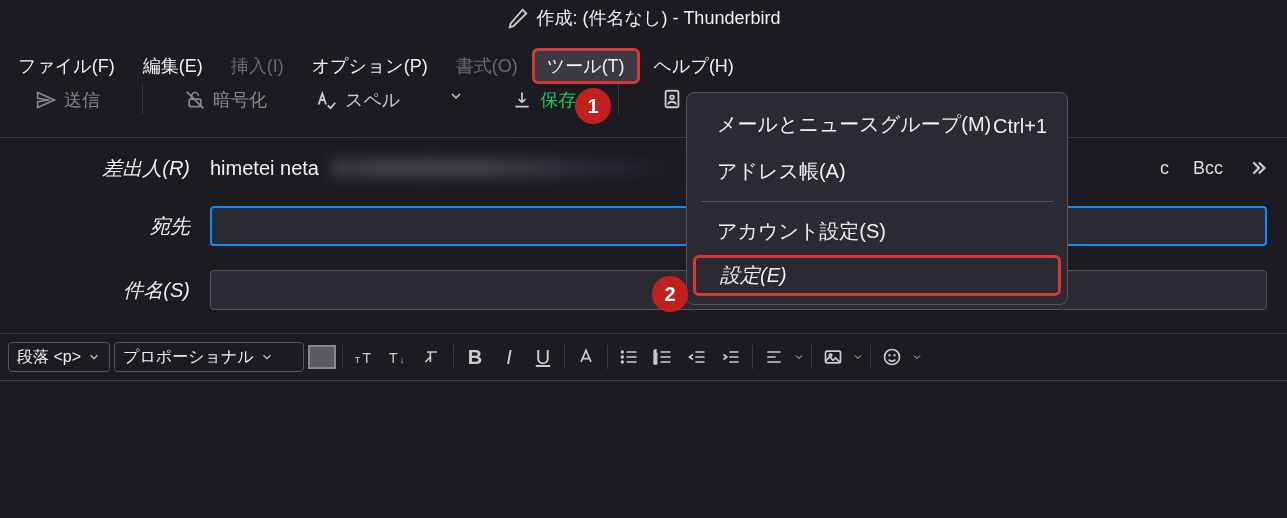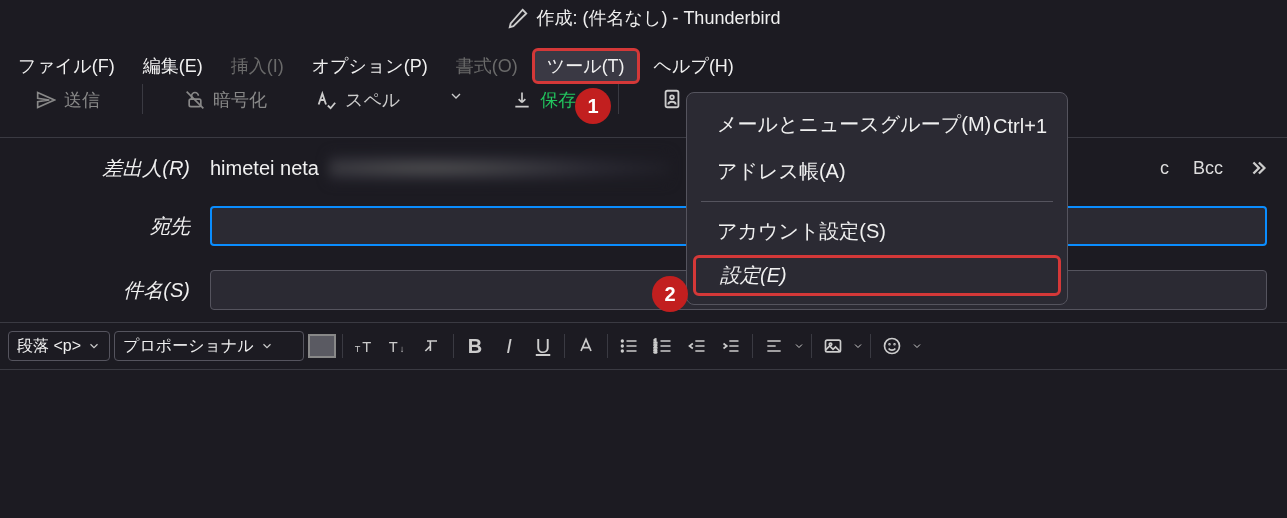--- a/index.html
+++ b/index.html
@@ -282,21 +282,21 @@
       <span>Bcc</span>
       <svg width="22" height="22" viewBox="0 0 24 24" fill="none" stroke="#ccc" stroke-width="2.5">
           <path d="M7 6l6 6-6 6M13 6l6 6-6 6"></path>
         </svg>
     </div>
   </div>
   <div class="row">
     <div class="label">宛先</div>
     <div class="input-field"></div>
   </div>
-  <div class="row" style="margin-bottom:12px">
+  <div class="row" style="margin-bottom:23px">
     <div class="label">件名(S)</div>
     <div class="subject-input"></div>
   </div>
 </div>
 
 <div class="format-bar">
   <div class="dropdown">
     <span>段落 &lt;p&gt;</span>
     <svg class="chev-down" width="14" height="14" viewBox="0 0 24 24" fill="none" stroke-width="2">
         <path d="M6 9l6 6 6-6"></path>

